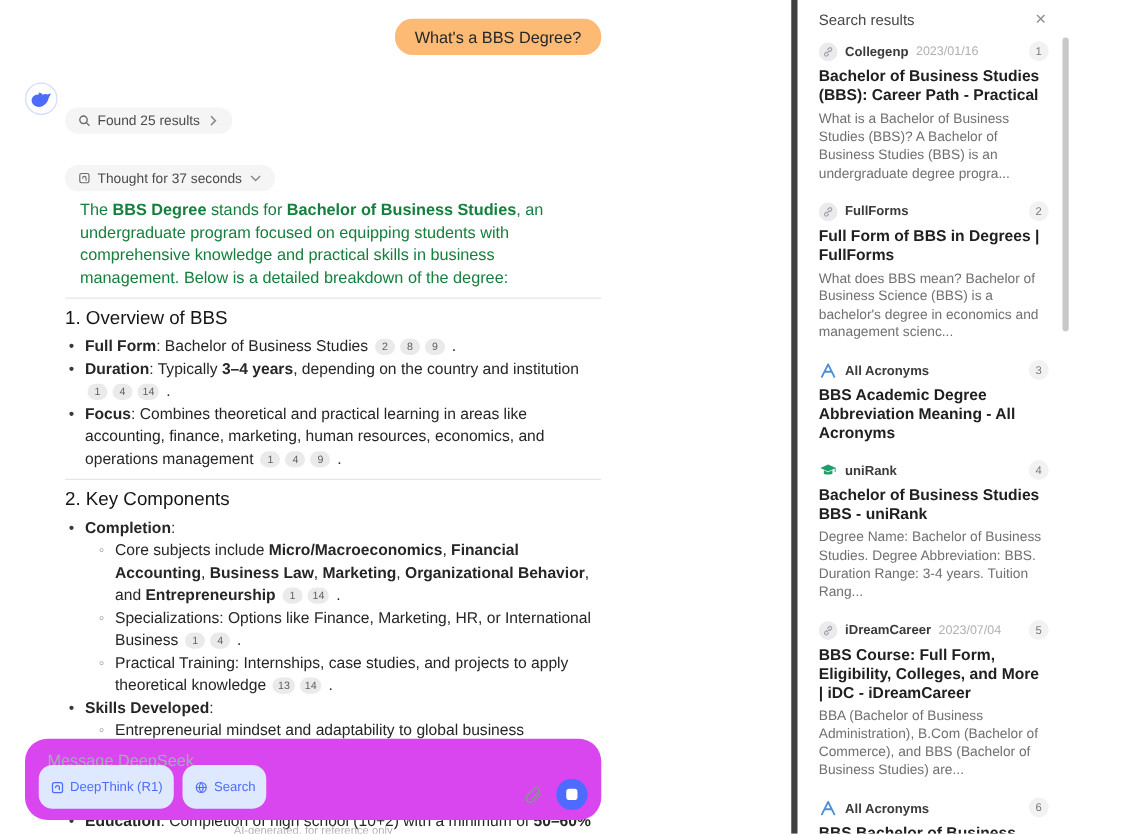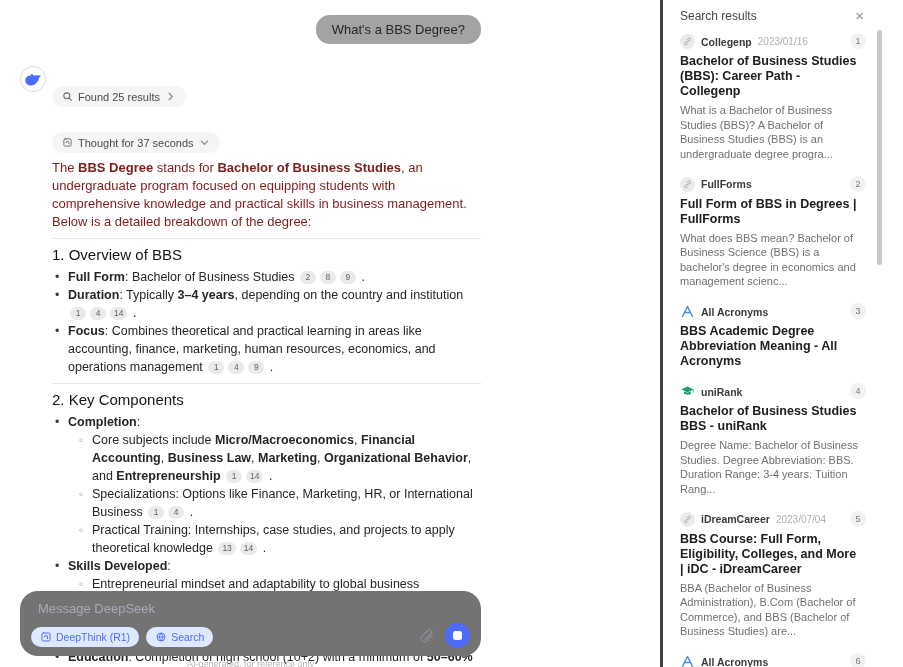--- a/index.html
+++ b/index.html
@@ -2,61 +2,61 @@
 <html><head>
 <meta charset="utf-8">
 <style>
   html,body{margin:0;padding:0;width:903px;height:667px;overflow:hidden;background:#fff;
     font-family:"Liberation Sans","DejaVu Sans",sans-serif;}
   .app{position:relative;width:903px;height:667px;}
 
   
   .chat{position:absolute;left:0;top:0;width:633px;height:667px;overflow:hidden;}
   .user-row{display:flex;justify-content:flex-end;padding:15px 152px 0 0;}
-  .user-bubble{background:#a3a3a3;border-radius:14px;padding:7px 16px;font-size:13px;color:#262626;}
+  .user-bubble{background:#fdba74;border-radius:14px;padding:7px 16px;font-size:13px;color:#262626;}
   .answer{display:flex;gap:6px;padding:22px 152px 0 20px;}
   .avatar{flex:0 0 26px;width:26px;height:26px;border-radius:50%;border:1px solid #D3DCFB;
     display:flex;align-items:center;justify-content:center;background:#fff;box-sizing:border-box;}
   .avatar svg{width:18px;height:18px;}
   .msg-content{width:429px;}
   .chip-row{margin-bottom:5px;}
   .chip{display:inline-flex;align-items:center;gap:5px;background:#F5F5F5;border-radius:12px;
     height:21px;padding:0 10px;font-size:11px;color:#4B4B4B;cursor:pointer;margin-top:20px;}
   .chip svg{width:11px;height:11px;}
-  .intro{margin:6px 0 0;font-size:13px;line-height:18px;color:#7f1d1d;}
+  .intro{margin:6px 12px 0;font-size:13px;line-height:18px;color:#15803d;}
   .divider{border:none;border-top:1px solid #E6E6E6;margin:7px 0;}
   .sec{font-size:15px;font-weight:400;color:#161616;line-height:18px;margin:3px 0 4px;}
   .item{position:relative;font-size:12.5px;line-height:18px;color:#262626;margin:0;}
   .item.l1{padding-left:16px;}
   .item.l1::before{content:"•";position:absolute;left:3px;color:#3a3a3a;}
   .item.l2{padding-left:40px;}
   .item.l2::before{content:"◦";position:absolute;left:27px;color:#9a9a9a;}
   .cite{display:inline-block;background:#EAEAEB;color:#5f5f5f;border-radius:8px;font-size:8.5px;
     line-height:13px;min-width:8px;text-align:center;padding:0 4px;margin:0 2px;position:relative;top:-1px;cursor:pointer;}
 
   
-  .composer{position:absolute;left:20px;top:591px;width:461px;height:65px;background:#737373;
+  .composer{position:absolute;left:20px;top:591px;width:461px;height:65px;background:#d946ef;
     border-radius:18px;box-sizing:border-box;}
   .composer input{position:absolute;left:16px;top:9px;width:420px;background:transparent;border:none;
     outline:none;font-size:13px;color:#262626;font-family:inherit;}
   .composer input::placeholder{color:#A6ABB8;}
   .tools{position:absolute;left:11px;bottom:9px;display:flex;gap:7px;}
-  .tchip{display:flex;align-items:center;gap:4px;height:20px;padding:0 9px;border-radius:11px;
+  .tchip{display:flex;align-items:center;gap:4px;height:35px;padding:0 9px;border-radius:11px;
     background:#DEE9FF;color:#4D6BFE;font-size:10.5px;border:none;font-family:inherit;cursor:pointer;}
   .tchip svg{width:12px;height:12px;}
   .send-area{position:absolute;right:11px;bottom:8px;display:flex;align-items:center;gap:10px;}
   .clip{cursor:pointer;display:flex;}
   .clip svg{width:16px;height:16px;}
   .stop{width:25px;height:25px;border-radius:50%;background:#4D6BFE;border:none;display:flex;
     align-items:center;justify-content:center;cursor:pointer;}
   .sq{width:9px;height:9px;background:#fff;border-radius:2.5px;}
   .footer{position:absolute;left:0;top:659px;width:501px;text-align:center;font-size:9px;color:#B3B3B3;}
 
   
-  .panel{position:absolute;left:660px;top:0;width:224px;height:667px;border-left:3px solid #404040;
+  .panel{position:absolute;left:633px;top:0;width:224px;height:667px;border-left:5px solid #404040;
     background:#fff;overflow:hidden;box-sizing:border-box;}
   .panel-head{display:flex;align-items:center;justify-content:space-between;padding:8px 20px 8px 17px;}
   .panel-title{font-size:12px;color:#474747;}
   .x{font-size:15px;color:#8F8F8F;cursor:pointer;line-height:1;}
   .results{padding:3px 22px 0 17px;}
   .result{margin-bottom:15px;}
   .rtop{display:flex;align-items:center;gap:6px;margin-bottom:5px;position:relative;padding-right:20px;}
   .fav{width:15px;height:15px;border-radius:50%;display:flex;align-items:center;justify-content:center;flex:0 0 15px;}
   .fav.linkbg{background:#EBEBED;}
   .fav.linkbg svg{width:9px;height:9px;}
@@ -176,21 +176,21 @@
               <svg viewBox="0 0 24 24" fill="none" stroke="#9aa0a6" stroke-width="2.4" stroke-linecap="round">
                 <path d="M9.5 14.5 L14.5 9.5"></path>
                 <path d="M8.2 12.3 l-3 3 a3.4 3.4 0 0 0 4.8 4.8 l3-3"></path>
                 <path d="M15.8 11.7 l3-3 a3.4 3.4 0 0 0-4.8-4.8 l-3 3"></path>
               </svg>
             </span>
             <span class="src">Collegenp</span>
             <span class="rdate">2023/01/16</span>
             <span class="rank">1</span>
           </div>
-          <div class="rtitle">Bachelor of Business Studies (BBS): Career Path - Collegenp</div>
+          <div class="rtitle">Bachelor of Business Studies (BBS): Career Path - Practical</div>
           <div class="rsnip">What is a Bachelor of Business Studies (BBS)? A Bachelor of Business Studies (BBS) is an undergraduate degree progra...</div>
         </div>
         <div class="result">
           <div class="rtop">
             <span class="fav linkbg">
               <svg viewBox="0 0 24 24" fill="none" stroke="#9aa0a6" stroke-width="2.4" stroke-linecap="round">
                 <path d="M9.5 14.5 L14.5 9.5"></path>
                 <path d="M8.2 12.3 l-3 3 a3.4 3.4 0 0 0 4.8 4.8 l3-3"></path>
                 <path d="M15.8 11.7 l3-3 a3.4 3.4 0 0 0-4.8-4.8 l-3 3"></path>
               </svg>

